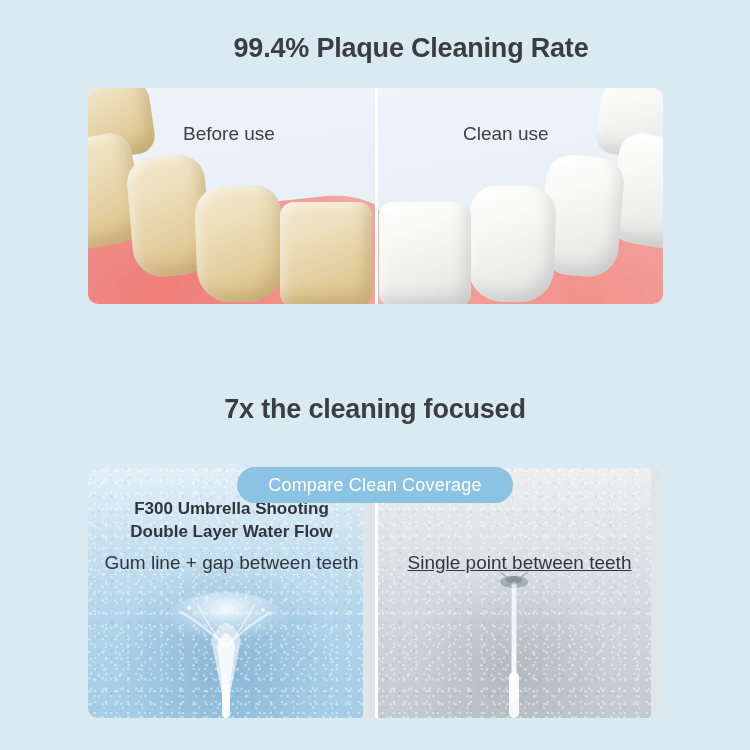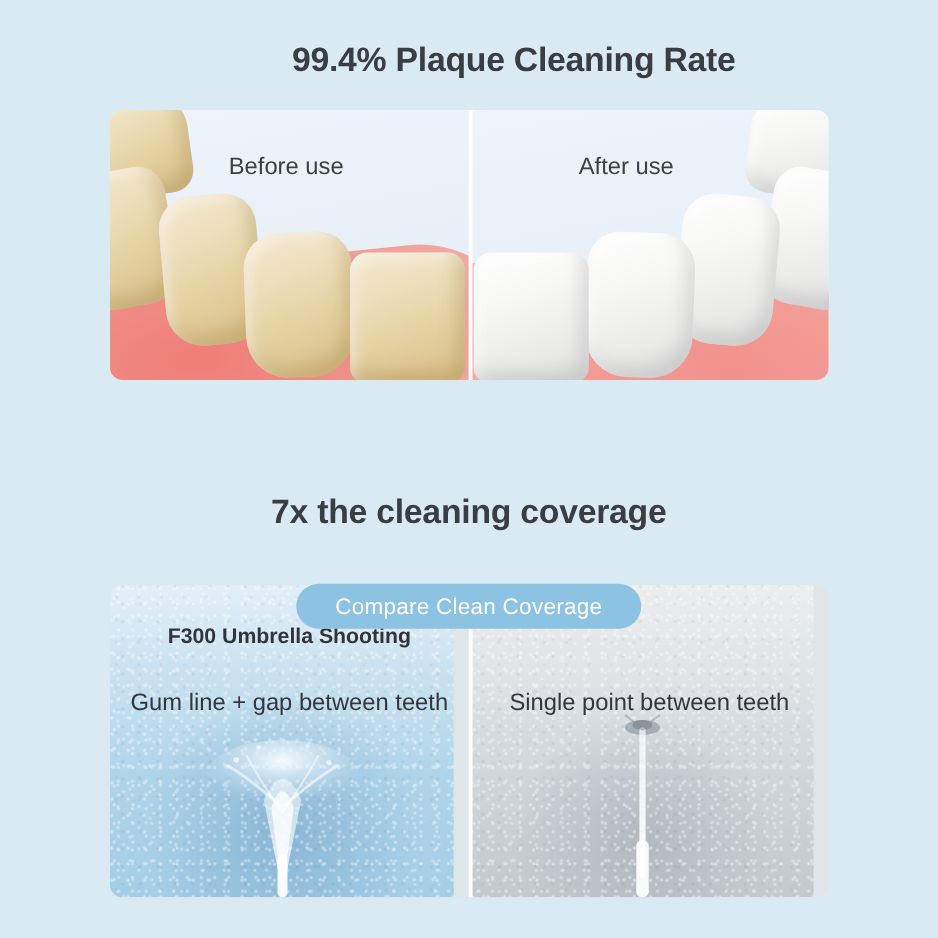--- a/index.html
+++ b/index.html
@@ -198,21 +198,21 @@
     left: 0;
     width: 287px;
     text-align: center;
     font-size: 19px;
     color: #33363c;
     z-index: 8;
   }
   #left-title  { top: 29px; }
   #left-sub    { top: 84px; }
   #right-title { top: 29px; }
-  #right-sub   { top: 84px; }
+  #right-sub   { top: 84px; text-decoration: underline; }
 
   
   .spray-wide {
     position: absolute;
     left: 50%;
     top: 120px;
     transform: translateX(-50%);
     width: 150px;
     height: 130px;
     z-index: 5;
@@ -261,27 +261,27 @@
   <div class="teeth-half" id="teeth-after">
     <div class="mouth-sky"></div>
     <div class="gum gum-after"></div>
 
     <div class="tooth t-white" style="left:223px; top:-8px; width:92px; height:78px; border-radius:26px 22px 18px 18px; transform:rotate(8deg);"></div>
     <div class="tooth t-white" style="left:237px; top:48px; width:80px; height:110px; border-radius:22px 20px 26px 26px; transform:rotate(10deg);"></div>
     <div class="tooth t-white" style="left:167px; top:68px; width:78px; height:120px; border-radius:26px 26px 30px 30px; transform:rotate(5deg);"></div>
     <div class="tooth t-white" style="left:93px; top:98px; width:86px; height:116px; border-radius:26px 28px 34px 34px; transform:rotate(2deg);"></div>
     <div class="tooth t-white" style="left:3px; top:114px; width:92px; height:104px; border-radius:14px 14px 12px 12px;"></div>
 
-    <div class="use-label" style="left:87px; top:35px;">After use</div>
+    <div class="use-label" style="left:87px; top:35px;">Clean use</div>
   </div>
 
   <div class="divider-v"></div>
 </div>
 
-<div class="section-title" id="title-coverage">7x the cleaning coverage</div>
+<div class="section-title" id="title-coverage">7x the cleaning focused</div>
 
 <div id="compare-badge">Compare Clean Coverage</div>
 
 <div class="panel" id="flow-panel">
 
   <div class="flow-half" id="flow-left">
     <div class="tex tex-blue"></div>
     <div class="noise"></div>
 
     <svg class="spray-wide" viewBox="0 0 150 130">
@@ -305,20 +305,21 @@
       <path d="M75 62 Q58 38 46 16" stroke="#ffffff" stroke-width="1.8" fill="none" opacity=".5"></path>
       <path d="M75 62 Q92 38 104 16" stroke="#ffffff" stroke-width="1.8" fill="none" opacity=".5"></path>
       <circle cx="38" cy="20" r="2.2" fill="#ffffff" opacity=".7"></circle>
       <circle cx="112" cy="22" r="2" fill="#ffffff" opacity=".65"></circle>
       <circle cx="56" cy="10" r="1.8" fill="#ffffff" opacity=".6"></circle>
       <circle cx="95" cy="9" r="1.6" fill="#ffffff" opacity=".55"></circle>
     </svg>
 
     <div class="flow-title" id="left-title">
       <span>F300 Umbrella Shooting</span><br>
+      <span>Double Layer Water Flow</span>
     </div>
     <div class="flow-sub" id="left-sub">Gum line + gap between teeth</div>
   </div>
 
   <div class="flow-half" id="flow-right">
     <div class="tex tex-gray"></div>
     <div class="noise"></div>
 
     <svg class="spray-thin" viewBox="0 0 60 150">
       <defs>

